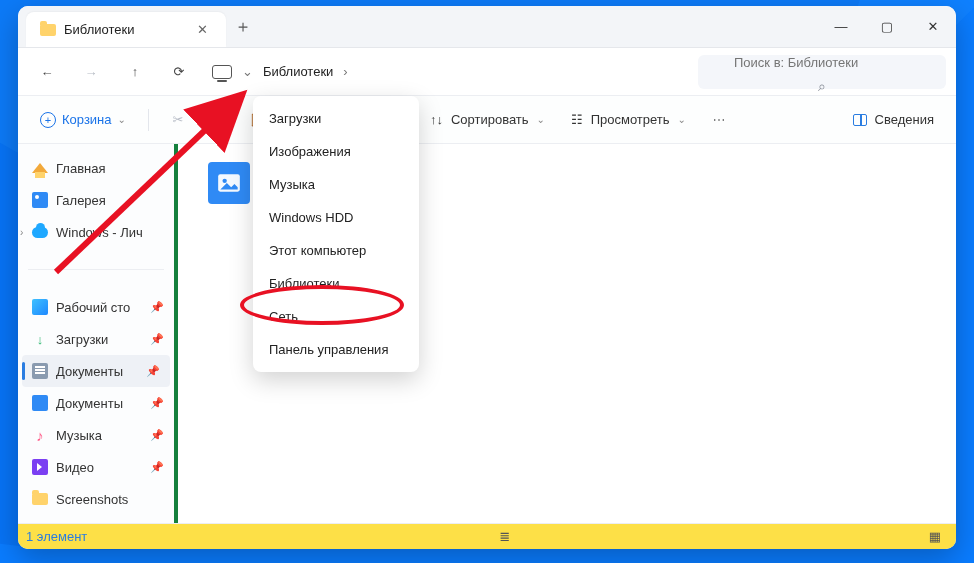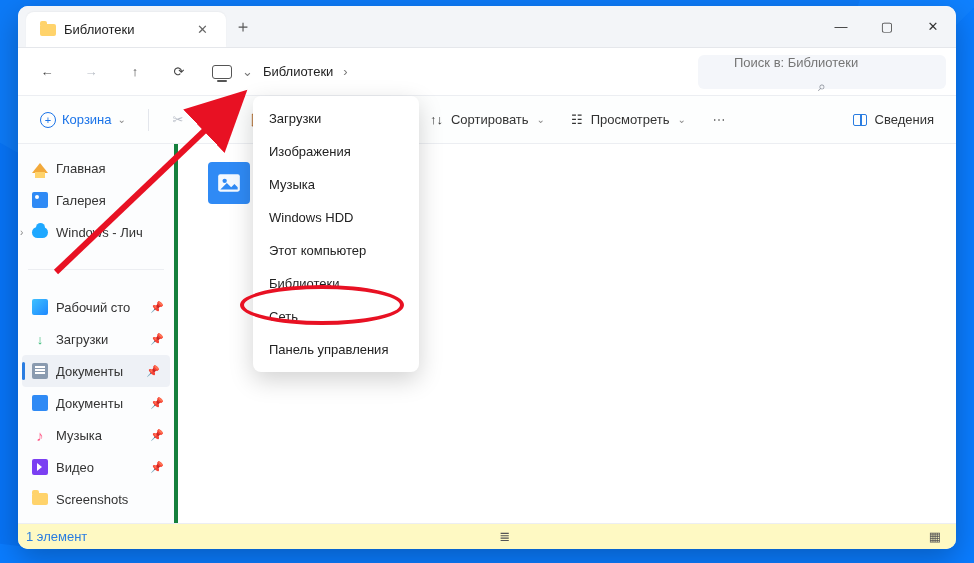--- a/index.html
+++ b/index.html
@@ -64,21 +64,21 @@
 .ic.video:after{content:"";position:absolute;left:5px;top:4px;border-left:5px solid #fff;border-top:4px solid transparent;border-bottom:4px solid transparent;}
 .ic.folder{width:16px;height:12px;background:#ffd36b;border-radius:2px;position:relative;}
 .ic.folder:before{content:"";position:absolute;left:0;top:-3px;width:7px;height:4px;background:#ffd36b;border-radius:2px 2px 0 0;}
 .content{flex:1;background:#fff;position:relative;}
 .fileitem{position:absolute;left:30px;top:18px;display:flex;align-items:center;gap:12px;}
 .thumb{width:42px;height:42px;background:#2f8af5;border-radius:4px;display:flex;align-items:center;justify-content:center;}
 .thumb svg{width:26px;height:26px;}
 .flabel{display:flex;flex-direction:column;}
 .flabel .fn{color:#222;}
 .flabel .fs{color:#777;font-size:12px;}
-.status{height:26px;background:#fef9c3;border-top:1px solid #eceef2;display:flex;align-items:center;padding:0 8px;color:#2a7de1;font-size:12px;gap:8px;}
+.status{height:26px;background:#fde047;border-top:1px solid #eceef2;display:flex;align-items:center;padding:0 8px;color:#2a7de1;font-size:12px;gap:8px;}
 .status .viewico{margin-left:auto;width:26px;height:18px;display:flex;align-items:center;justify-content:center;color:#555;}
 .dropdown{position:absolute;left:253px;top:96px;width:166px;background:#fff;border-radius:8px;box-shadow:0 8px 24px rgba(0,0,0,.18);padding:6px 0;z-index:50;}
 .ditem{height:33px;display:flex;align-items:center;padding:0 16px;color:#222;}
 .circle{position:absolute;border:4px solid #e81123;border-radius:50%/50%;width:164px;height:40px;pointer-events:none;z-index:60;}
 .arrow-svg{position:absolute;z-index:55;pointer-events:none;}
 </style>
 </head>
 <body>
 
 <div class="wave a"></div>

